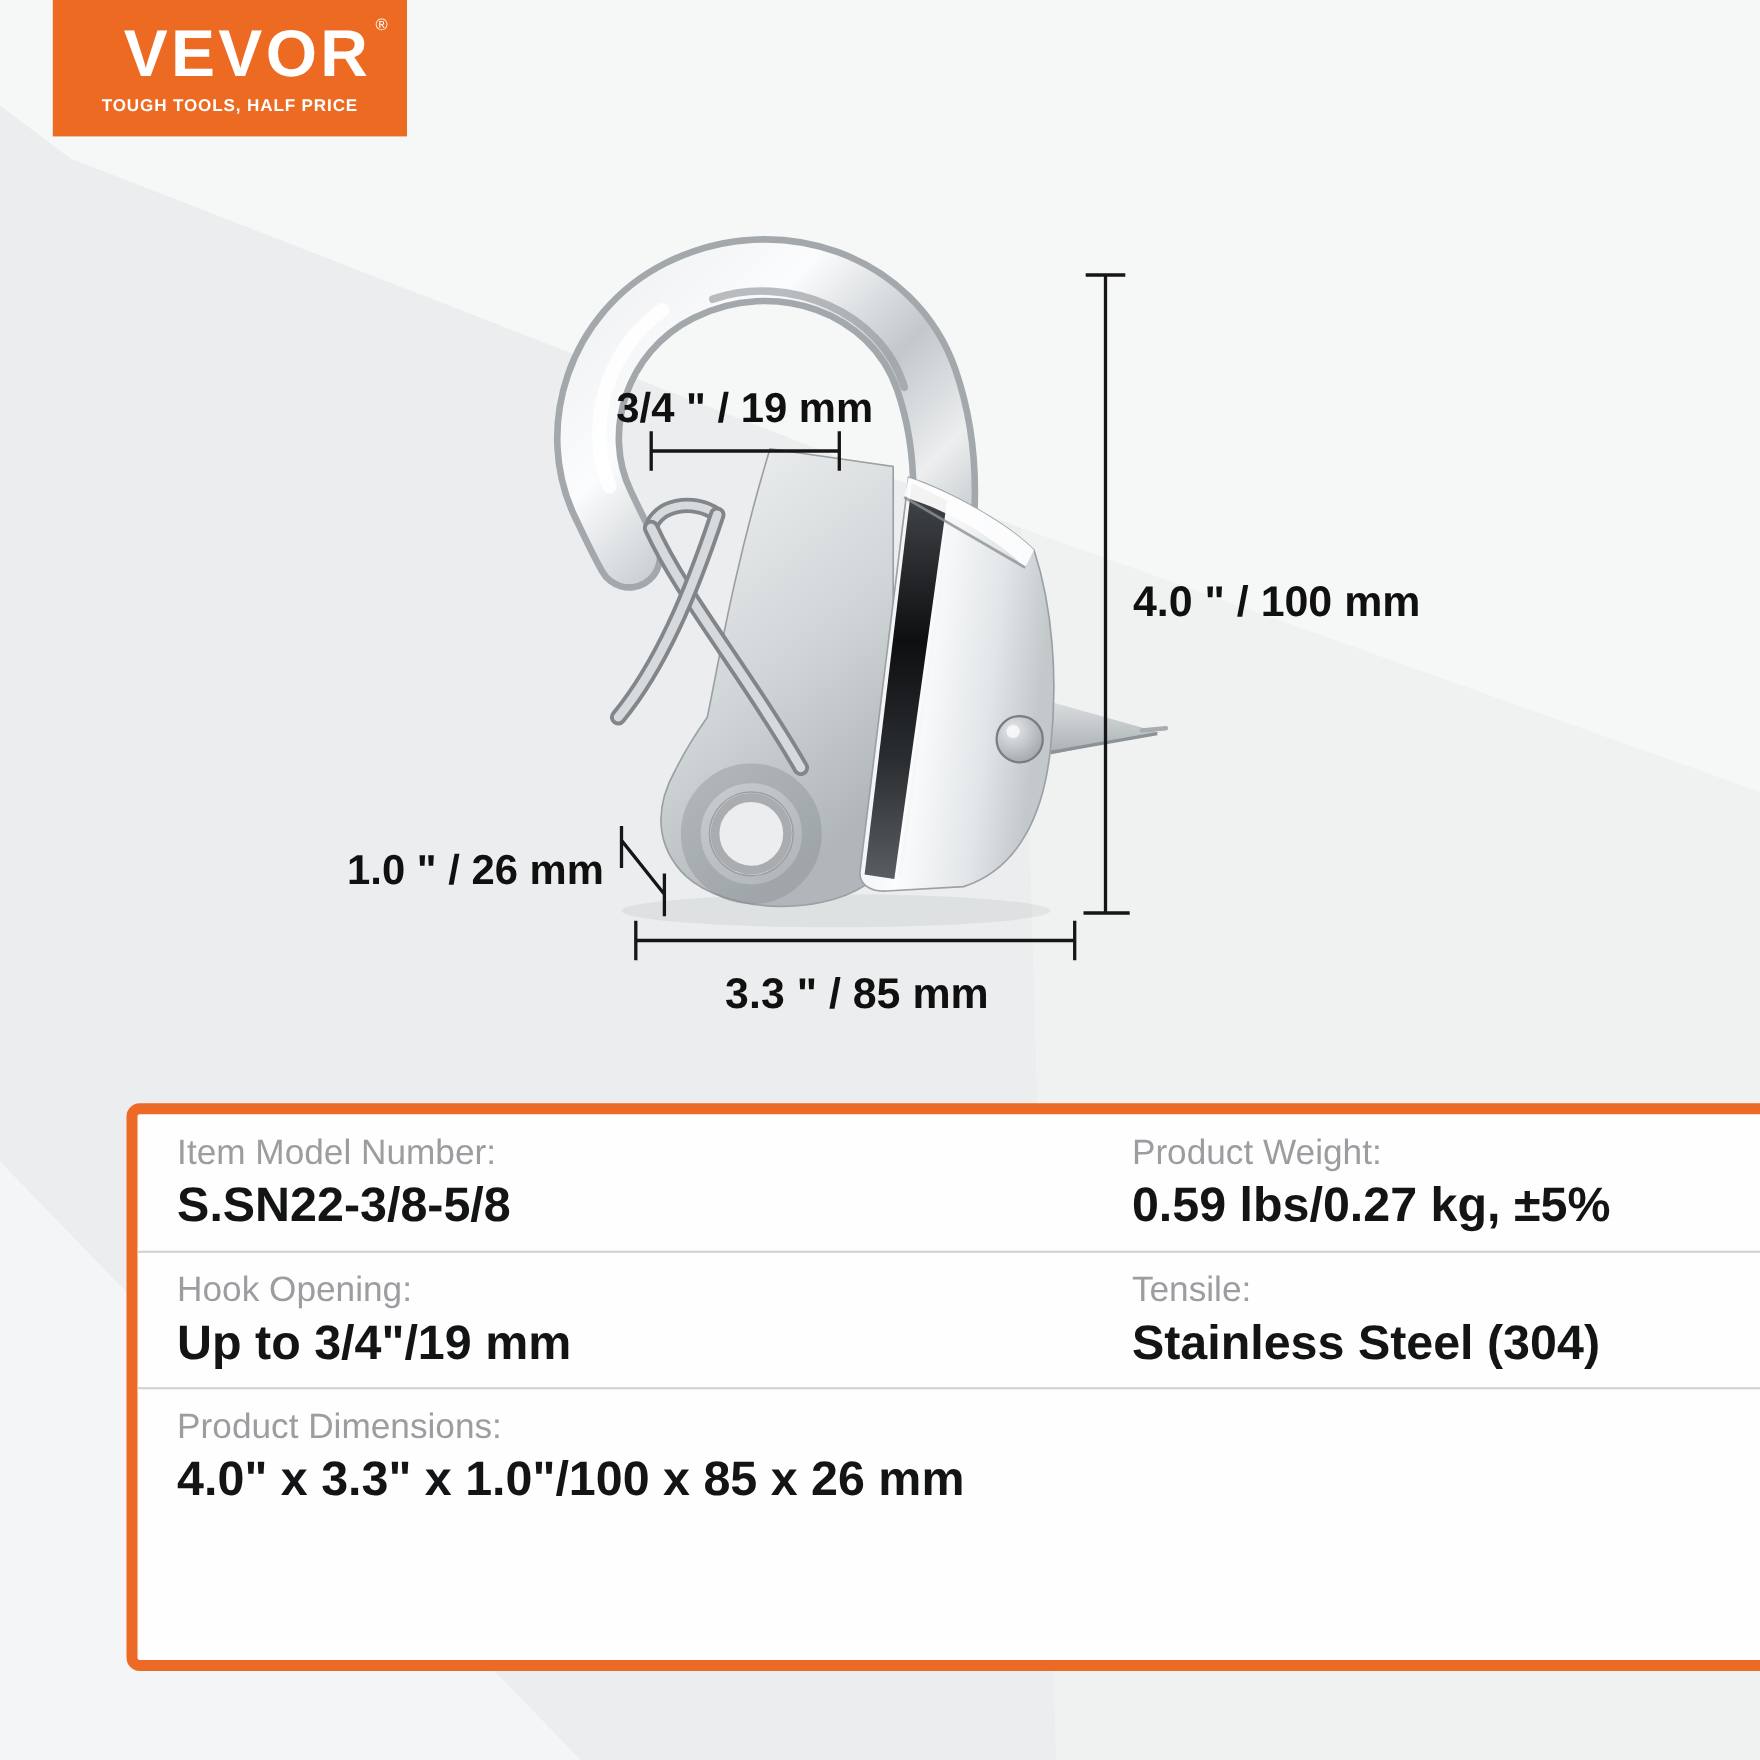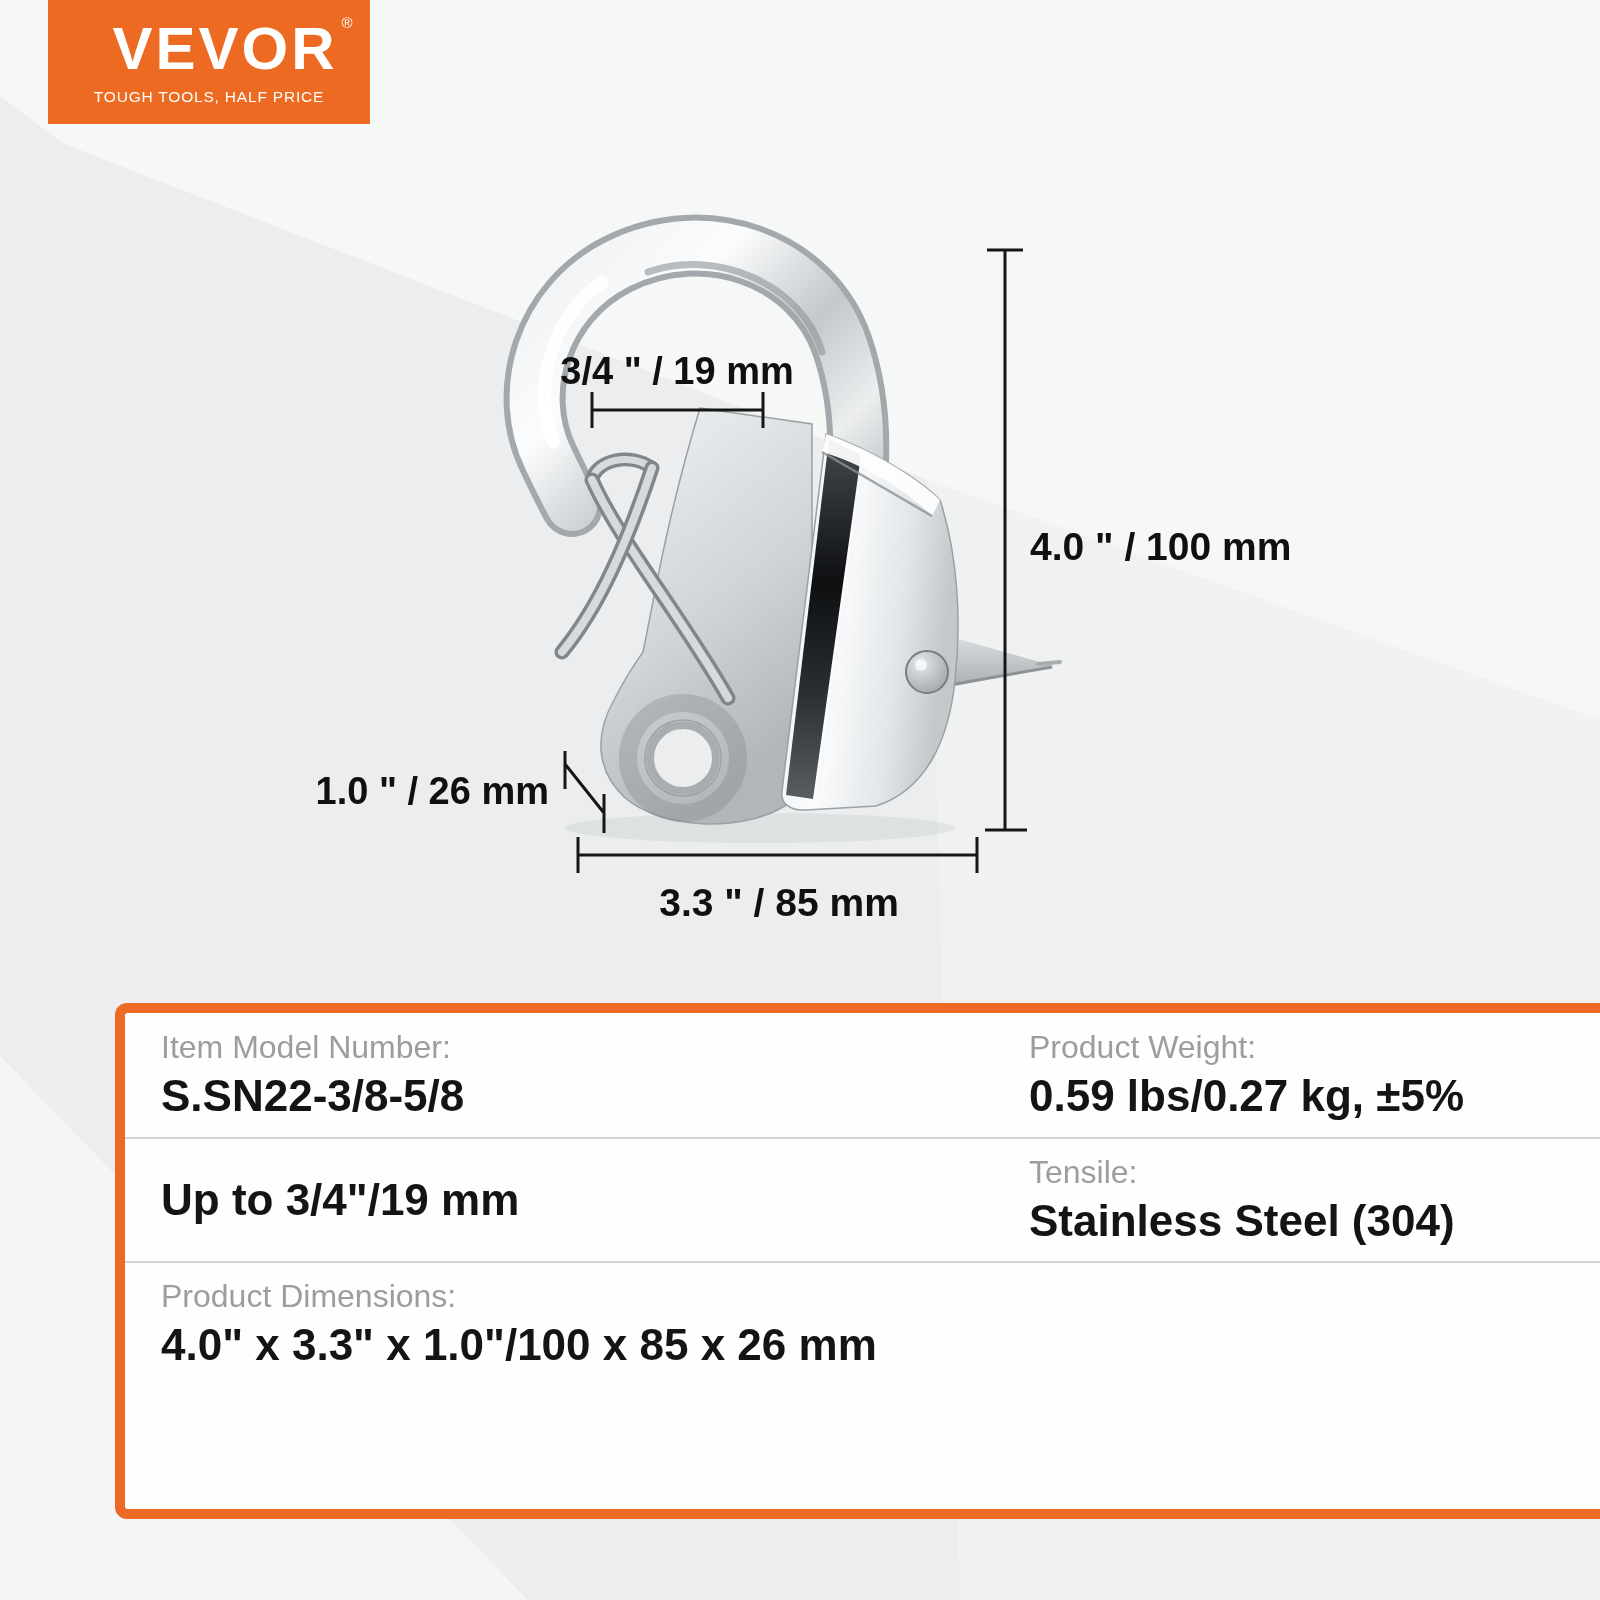--- a/index.html
+++ b/index.html
@@ -14,21 +14,21 @@
   .facet3{background:rgba(253,254,254,.5);clip-path:polygon(0 66%,33% 100%,0 100%);}
 
   
   .logo{
     position:absolute;left:48px;top:0;width:322px;height:124px;
     background:#ED6A22;color:#fff;display:flex;flex-direction:column;
     align-items:center;justify-content:center;
   }
   .logo .word{font-size:60px;font-weight:700;letter-spacing:3px;line-height:1;position:relative;margin-left:32px;}
   .logo .reg{font-size:15px;position:absolute;top:-4px;right:-18px;font-weight:400;}
-  .logo .tagline{font-size:15.5px;font-weight:400;letter-spacing:.8px;margin-top:9px;white-space:nowrap;}
+  .logo .tagline{font-size:15.5px;font-weight:700;letter-spacing:.8px;margin-top:9px;white-space:nowrap;}
 
   
   .artwork{position:absolute;left:0;top:0;}
 
   
   .spec-table{
     position:absolute;left:115px;top:1003px;width:1570px;height:516px;
     background:#fefefe;border:10px solid #EC6A25;border-radius:12px;
     box-sizing:border-box;display:grid;grid-template-rows:repeat(4,1fr);
     overflow:hidden;
@@ -173,20 +173,21 @@
       </div>
       <div class="cell">
         <div class="label">Product Weight:</div>
         <div class="value">0.59 lbs/0.27 kg, ±5%</div>
       </div>
     </div>
 
 
     <div class="spec-row">
       <div class="cell">
+        <div class="label">Hook Opening:</div>
         <div class="value">Up to 3/4"/19 mm</div>
       </div>
       <div class="cell">
         <div class="label">Tensile:</div>
         <div class="value">Stainless Steel (304)</div>
       </div>
     </div>
 
     <div class="spec-row">
       <div class="cell">

